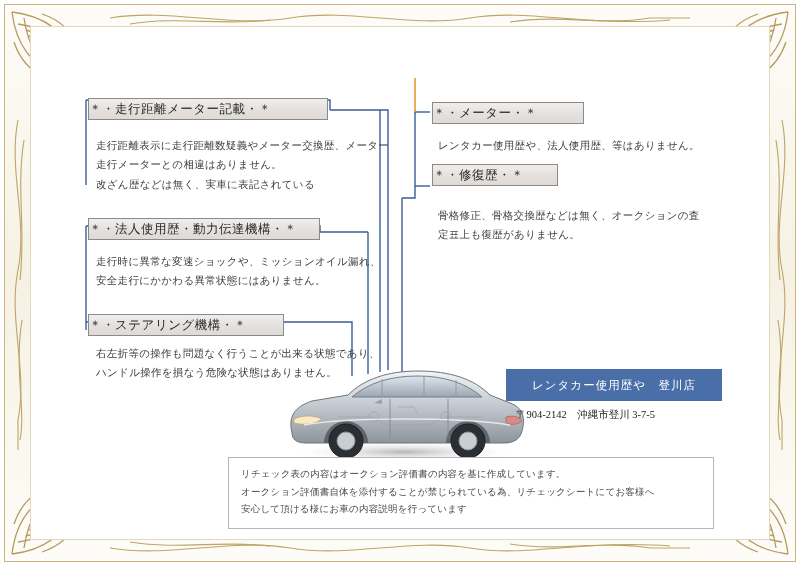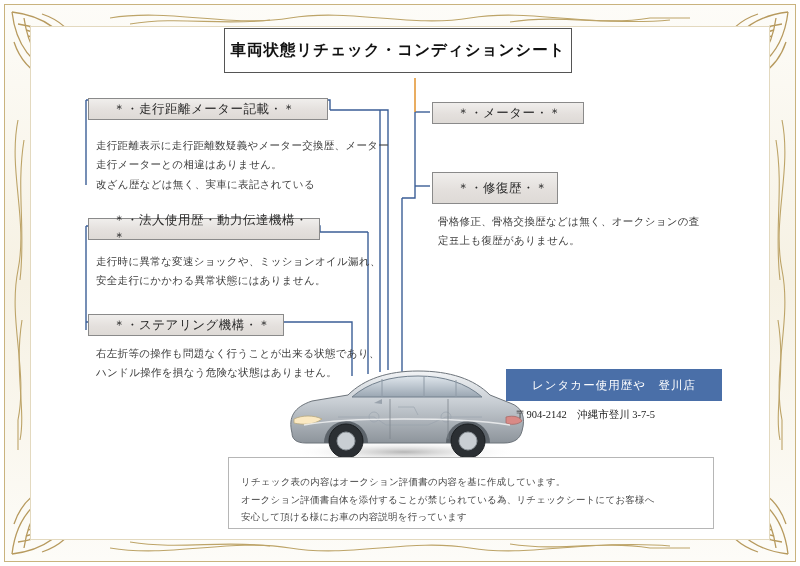--- a/index.html
+++ b/index.html
@@ -71,21 +71,21 @@
   .hdr {
     position: absolute;
     box-sizing: border-box;
     border: 1px solid #8a8a8a;
     background: linear-gradient(180deg, #f0eeec 0%, #e4e0dd 55%, #dedad6 100%);
     font-size: 12.5px;
     color: #2b2b2b;
     letter-spacing: 0.5px;
     display: flex;
     align-items: center;
-    padding-left: 24px;
+    padding-left: 0;
     font-family: "Liberation Serif", "DejaVu Serif", serif;
   }
 
   .body-text {
     position: absolute;
     font-size: 10.5px;
     color: #3d3d3d;
     line-height: 1.85;
     letter-spacing: 0.3px;
     font-family: "Liberation Serif", "DejaVu Serif", serif;
@@ -124,21 +124,21 @@
   }
 
   
   .note {
     position: absolute;
     left: 228px; top: 457px;
     width: 486px; height: 72px;
     box-sizing: border-box;
     border: 1px solid #b6b6b6;
     background: #ffffff;
-    padding: 16px 10px 0 12px;
+    padding: 8px 10px 0 12px;
     font-size: 9.5px;
     color: #4a4a4a;
     line-height: 1.85;
     letter-spacing: 0.2px;
   }
 
   
   .car {
     position: absolute;
     left: 278px; top: 355px;
@@ -268,23 +268,20 @@
       <path d="M415 186 L430 186"></path>
       <path d="M415 112 L415 186"></path>
       <path d="M402 198 L402 372"></path>
       <path d="M415 186 L415 198 L402 198"></path>
     </g>
     <g fill="none" stroke="#e08a1e" stroke-width="1.4">
       <path d="M415 78 L415 112"></path>
     </g>
   </svg>
 
-  <div class="title-box">
-    <span class="title-text">車両状態リチェック・コンディションシート</span>
-  </div>
 
   <div class="hdr" style="left:88px; top:98px; width:240px; height:22px;">
     <span>＊・走行距離メーター記載・＊</span>
   </div>
   <div class="body-text" style="left:96px; top:136px; width:330px;">
     <div>走行距離表示に走行距離数疑義やメーター交換歴、メーター</div>
     <div>走行メーターとの相違はありません。</div>
     <div>改ざん歴などは無く、実車に表記されている</div>
   </div>
 
@@ -300,25 +297,28 @@
     <span>＊・ステアリング機構・＊</span>
   </div>
   <div class="body-text" style="left:96px; top:344px; width:350px;">
     <div>右左折等の操作も問題なく行うことが出来る状態であり、</div>
     <div>ハンドル操作を損なう危険な状態はありません。</div>
   </div>
 
   <div class="hdr" style="left:432px; top:102px; width:152px; height:22px;">
     <span>＊・メーター・＊</span>
   </div>
-
-  <div class="hdr" style="left:432px; top:172px; width:126px; height:32px;text-align:center;">
+  <div class="body-text" style="left:438px; top:136px; width:300px;">
+    <div>レンタカー使用歴や、法人使用歴、等はありません。</div>
+  </div>
+
+  <div class="hdr" style="left:432px; top:164px; width:126px; height:22px;text-align:center;">
     <span>＊・修復歴・＊</span>
   </div>
-  <div class="body-text" style="left:438px; top:212px; width:300px;font-family:Liberation Serif, serif;">
+  <div class="body-text" style="left:438px; top:206px; width:300px;font-family:Liberation Serif, serif;">
     <div>骨格修正、骨格交換歴などは無く、オークションの査</div>
     <div>定표上も復歴がありません。</div>
   </div>
 
   <div class="car">
     <svg width="252" height="110" viewBox="0 0 252 110">
       <defs>
         <linearGradient id="bodyg" x1="0" y1="0" x2="0" y2="1">
           <stop offset="0%" stop-color="#f2f4f6"></stop>
           <stop offset="45%" stop-color="#c6ccd2"></stop>

